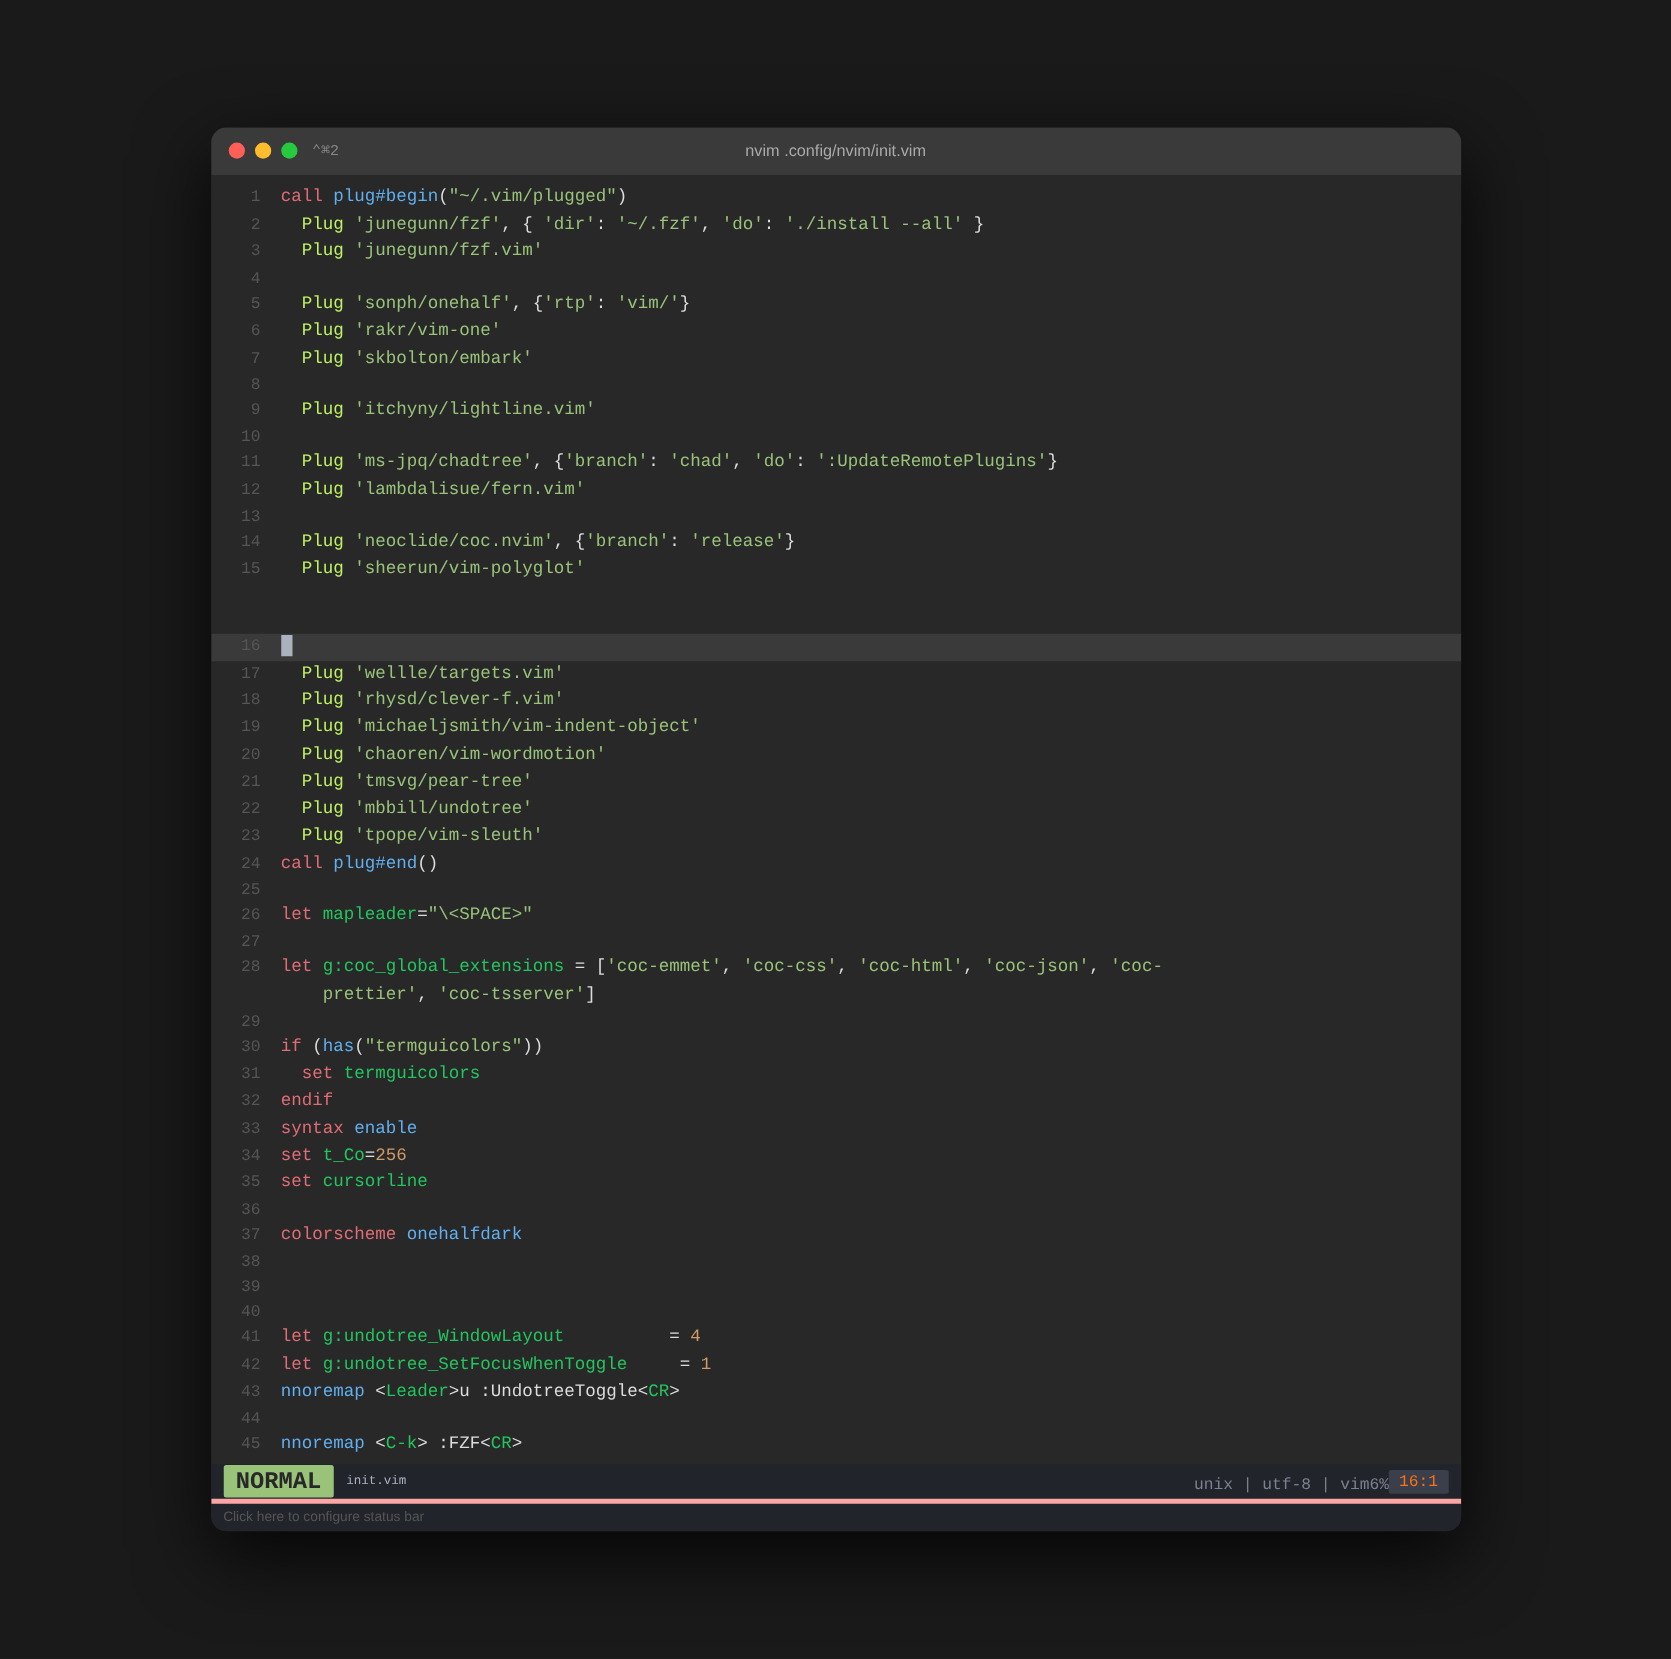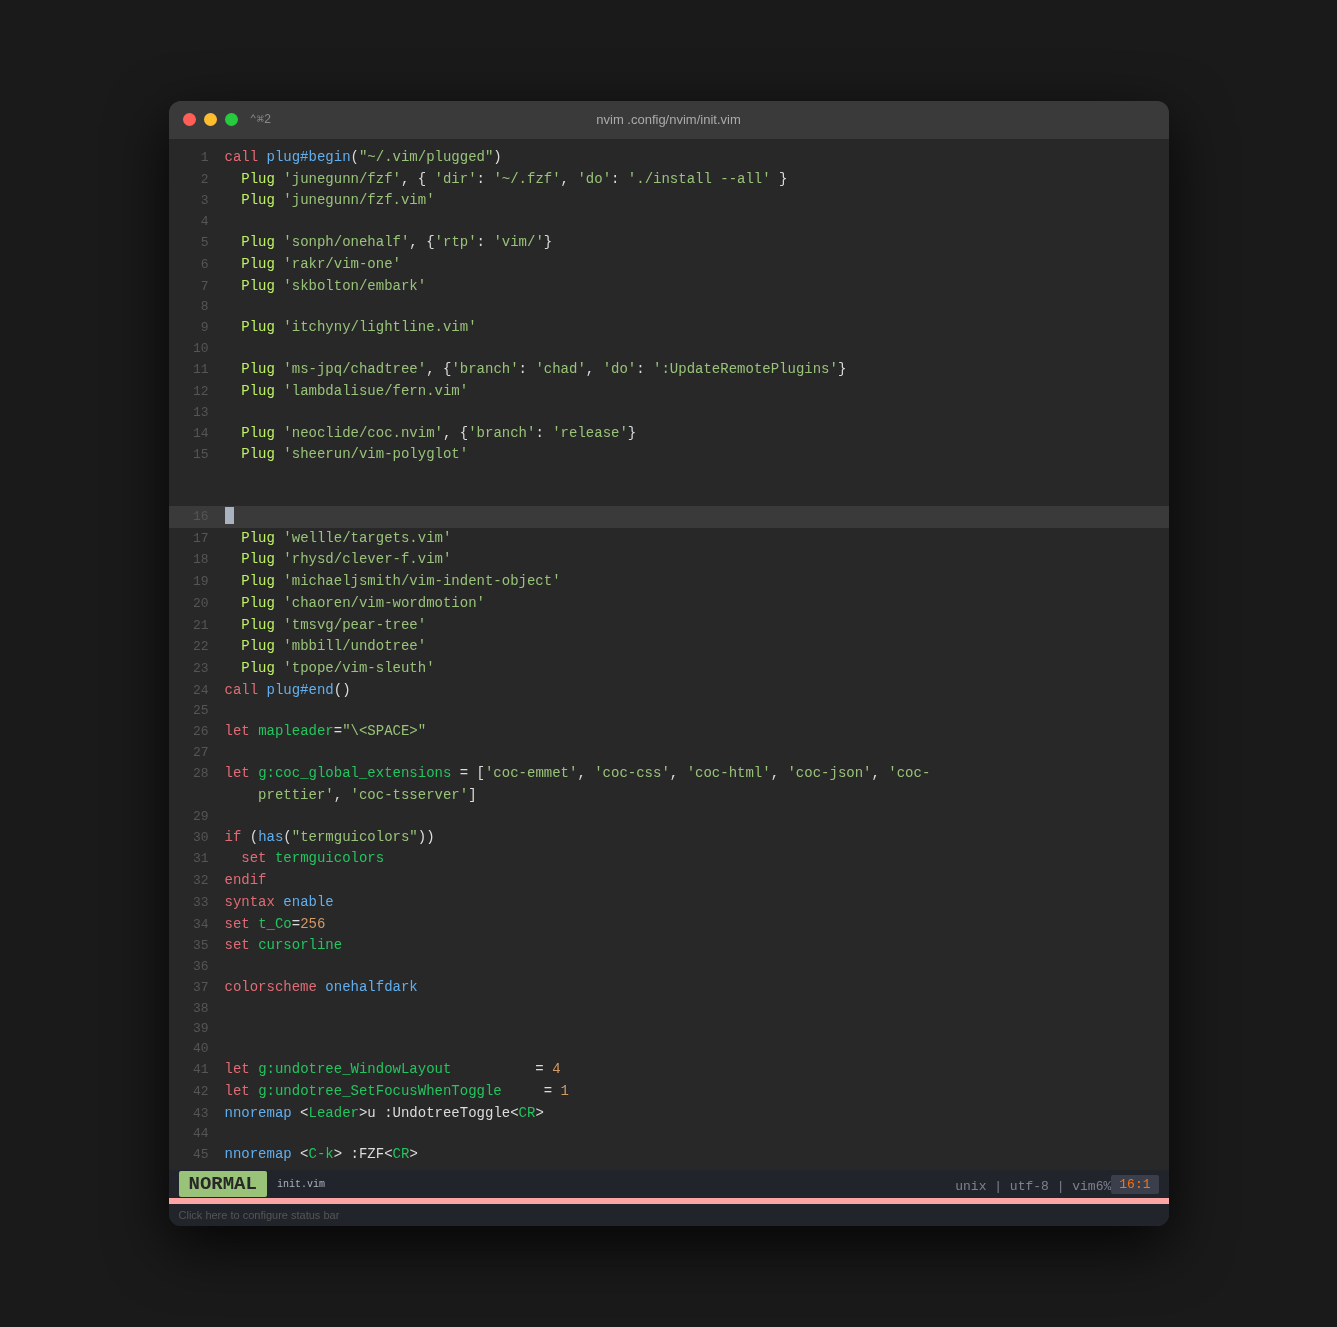--- a/index.html
+++ b/index.html
@@ -138,21 +138,21 @@
       font-size: 13px;
       font-family: 'Courier New', Courier, monospace;
       border-radius: 2px;
     }
     .bottombar {
       background: #21252b;
       height: 22px;
       display: flex;
       align-items: center;
       padding: 11px 10px;
-      border-top: 6px solid #fca5a5;
+      border-top: 4px solid #fca5a5;
     }
     .bottombar-text {
       color: #555;
       font-size: 11px;
       font-family: -apple-system, sans-serif;
     }
   </style>
 </head>
 <body>
 

